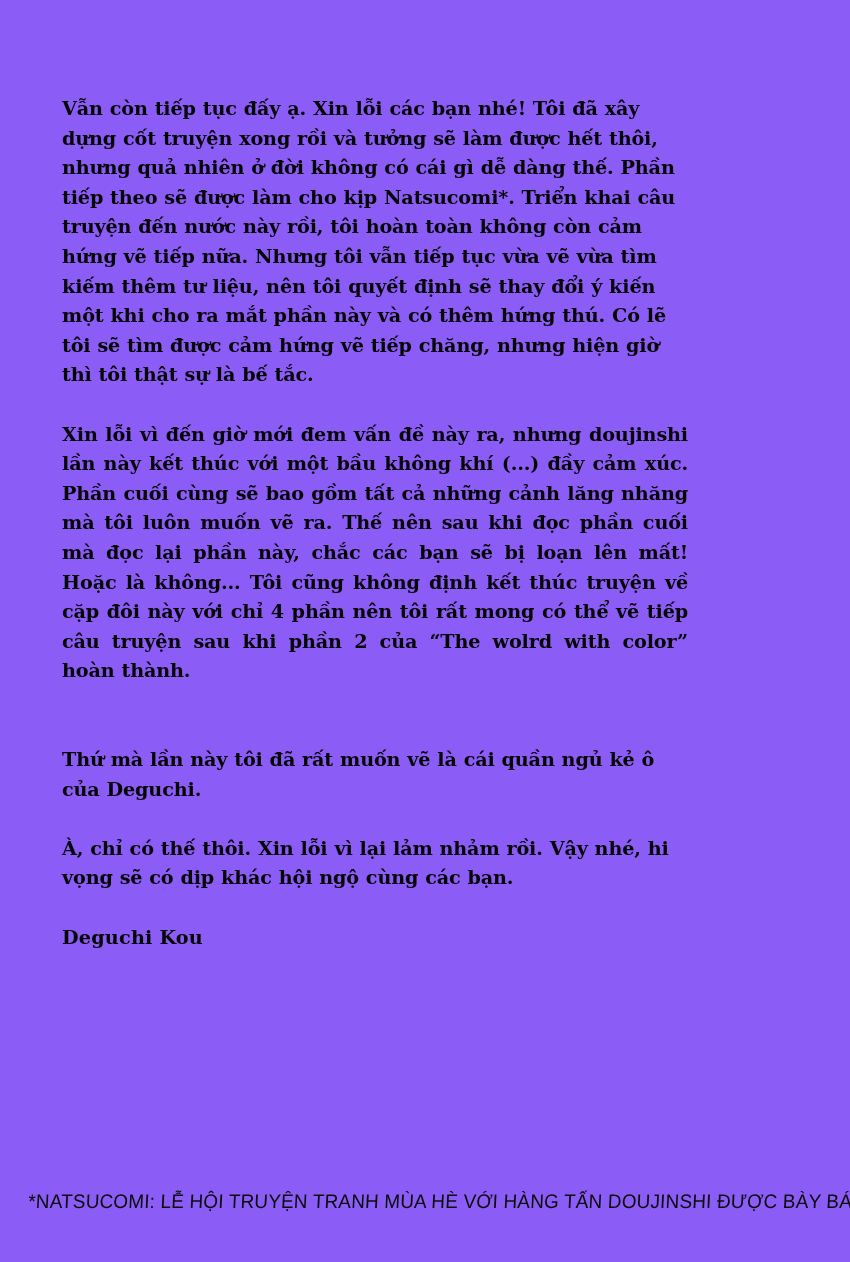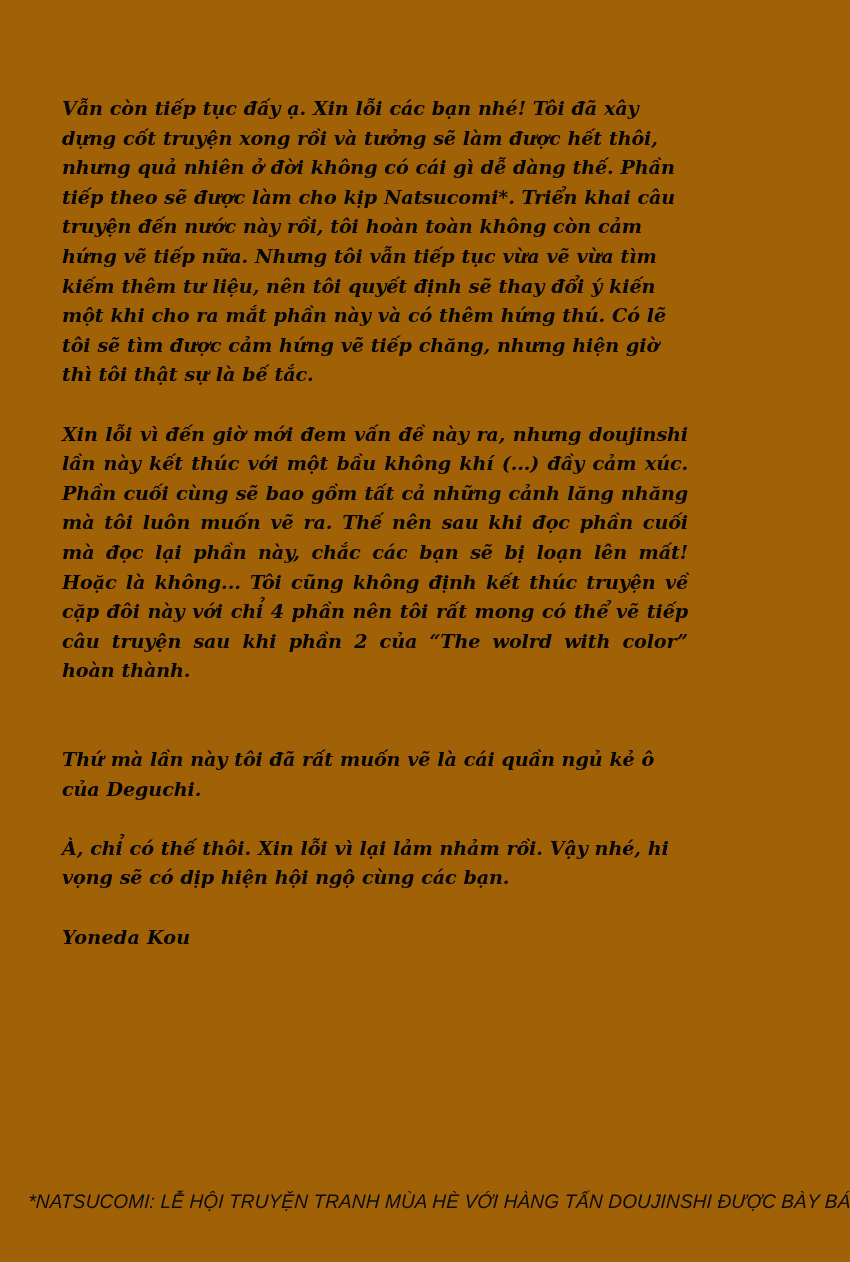--- a/index.html
+++ b/index.html
@@ -13,22 +13,21 @@
     height: 1262px;
     position: relative;
     overflow: hidden;
     font-family: "DejaVu Serif", serif;
     color: #000000;
   }
 
   .page {
     position: absolute;
     inset: 0;
-    background: #a16207;
-    font-style: italic;
+    background: #8b5cf6;
   }
 
   
   .afterword {
     position: absolute;
     left: 62px;
     top: 94px;
     width: 626px;
   }
 
@@ -102,23 +101,23 @@
 
     <div class="gap"></div>
 
 
     <div class="gap"></div>
 
     <p class="para loose">Thứ mà lần này tôi đã rất muốn vẽ là cái quần ngủ kẻ ô của Deguchi.</p>
 
     <div class="gap"></div>
 
-    <p class="para loose">À, chỉ có thế thôi. Xin lỗi vì lại lảm nhảm rồi. Vậy nhé, hi vọng sẽ có dịp hiện hội ngộ cùng các bạn.</p>
+    <p class="para loose">À, chỉ có thế thôi. Xin lỗi vì lại lảm nhảm rồi. Vậy nhé, hi vọng sẽ có dịp khác hội ngộ cùng các bạn.</p>
 
     <div class="gap-sm"></div>
 
-    <div class="signature">Yoneda Kou</div>
+    <div class="signature">Deguchi Kou</div>
 
   </div>
 
   <div class="footnote">*NATSUCOMI: LỄ HỘI TRUYỆN TRANH MÙA HÈ VỚI HÀNG TẤN DOUJINSHI ĐƯỢC BÀY BÁN</div>
 
 </div>
 
 </body></html>

